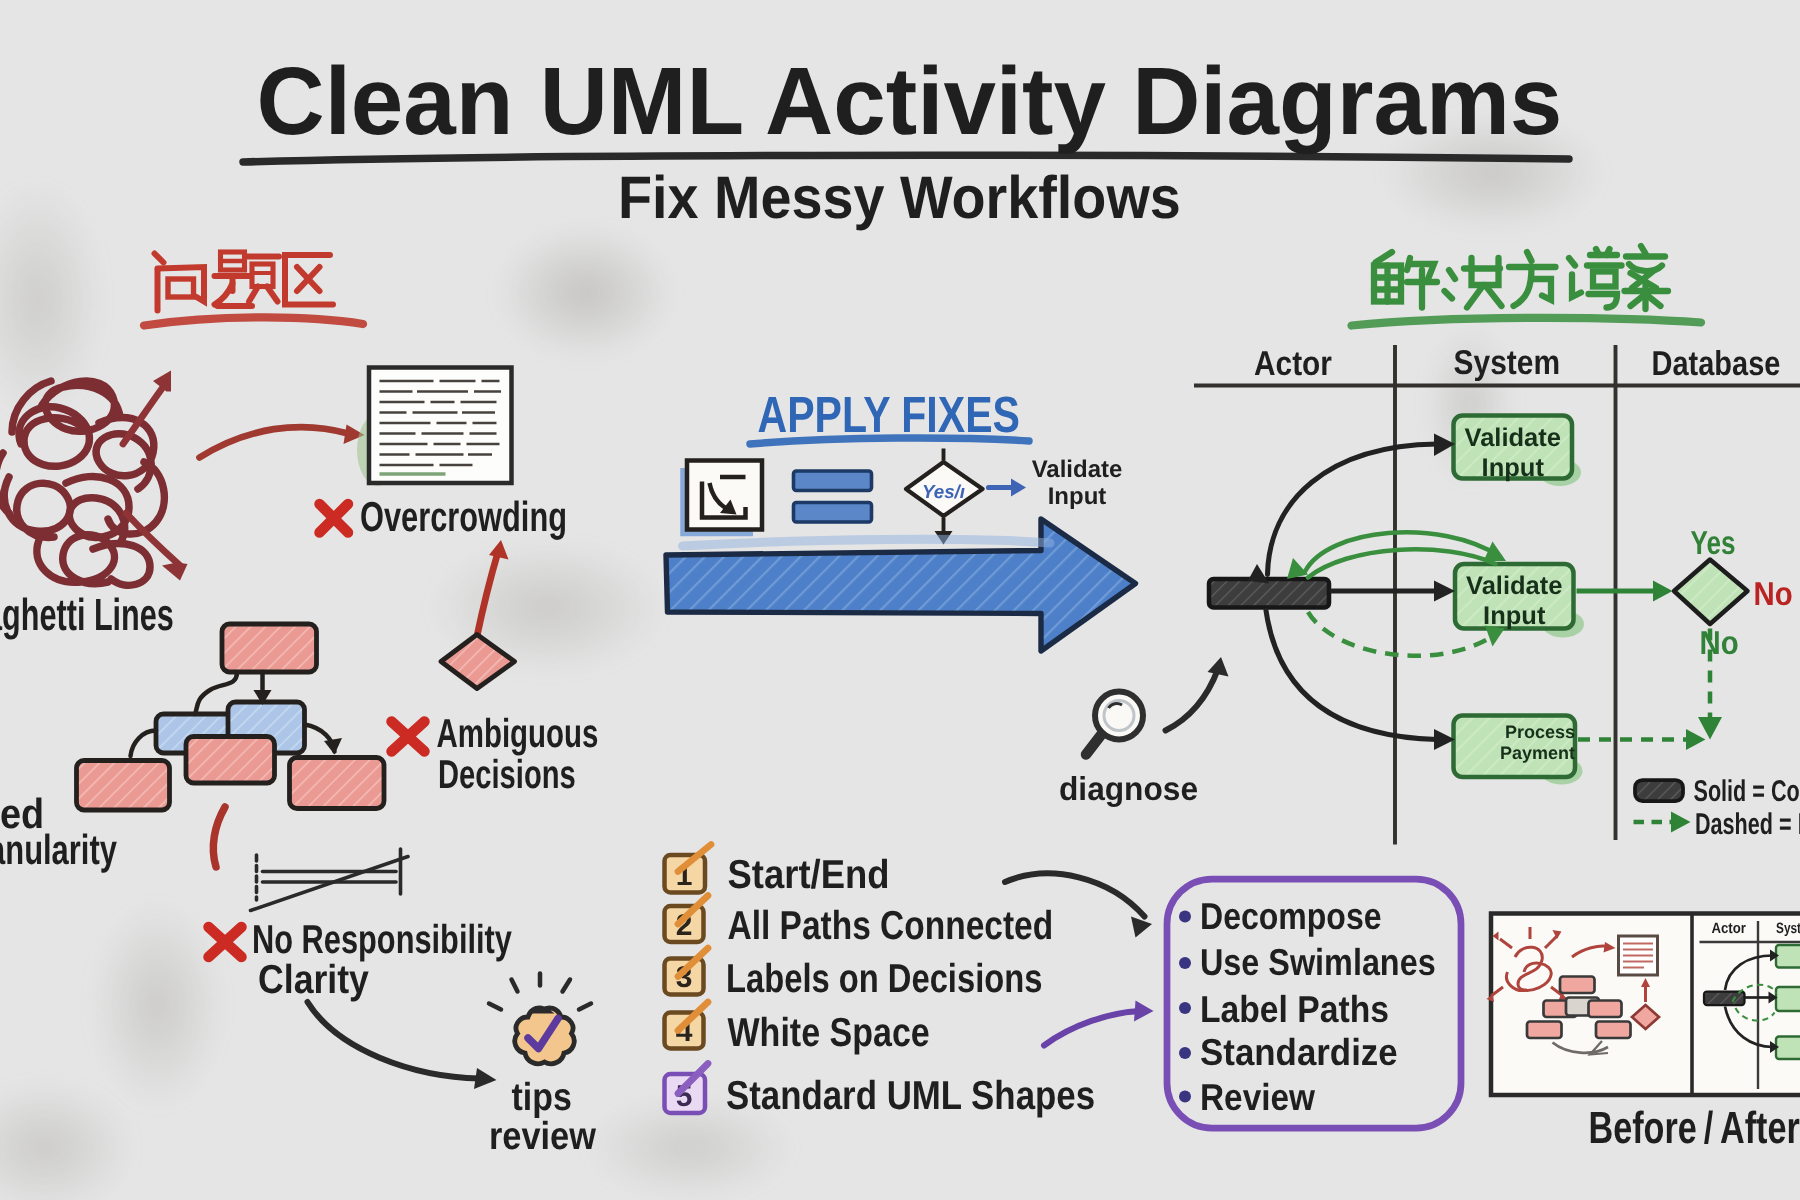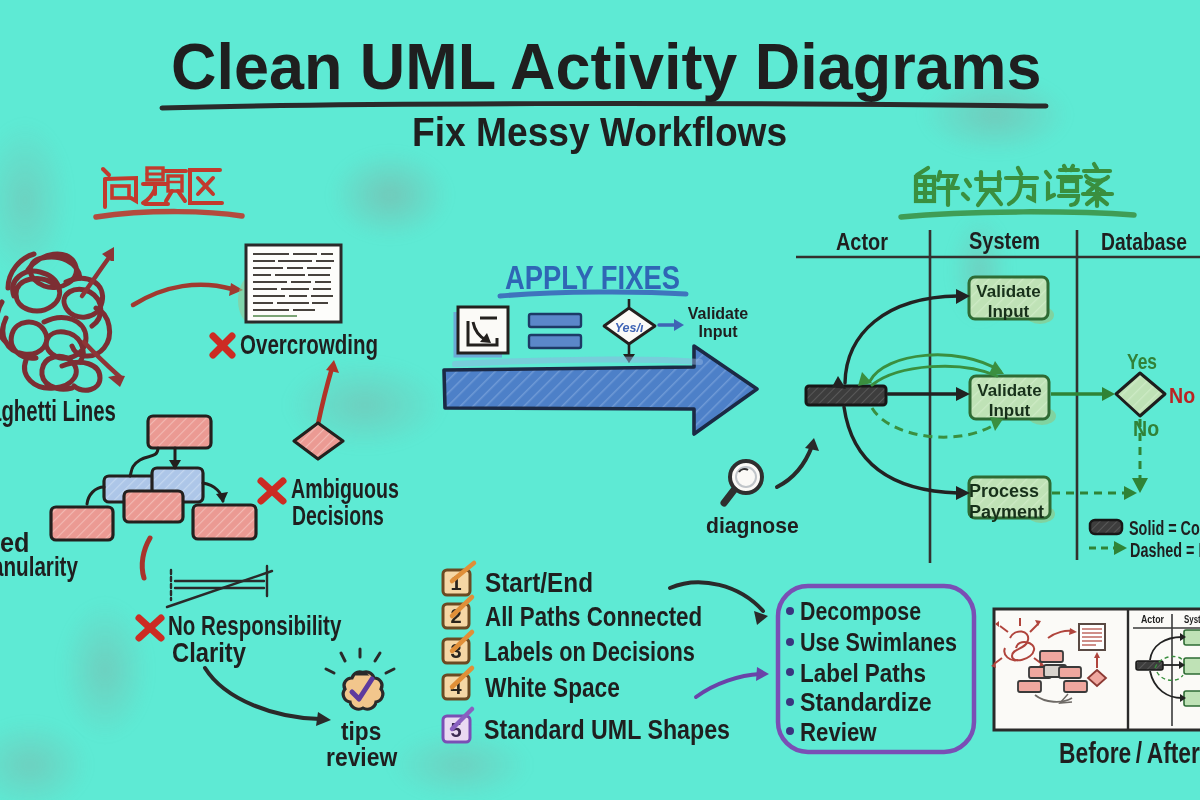--- a/index.html
+++ b/index.html
@@ -1,16 +1,16 @@
 <!DOCTYPE html>
 <html><head>
 <meta charset="utf-8">
 <style>
   html,body{margin:0;padding:0;}
-  #page{position:relative;width:1200px;height:800px;background:#5eead4;overflow:hidden;
+  #page{position:relative;width:1200px;height:800px;background:#e5e5e5;overflow:hidden;
         font-family:"Liberation Sans", sans-serif;}
   .t{position:absolute;white-space:nowrap;font-weight:bold;color:#1f1f1f;z-index:3;transform-origin:left top;}
   .smudge{position:absolute;border-radius:50%;filter:blur(6px);}
   svg{position:absolute;left:0;top:0;z-index:2;}
 </style>
 </head>
 <body>
 <div id="page">
 
   <div class="smudge" style="left:330px;top:150px;width:120px;height:90px;background:radial-gradient(ellipse, rgba(148,146,142,0.38), rgba(150,148,145,0) 70%);"></div>
@@ -51,21 +51,21 @@
   <div class="t" style="left:800px;top:659px;font-size:25px;transform:scaleX(0.898);">Label Paths</div>
   <div class="t" style="left:800px;top:688px;font-size:25px;transform:scaleX(0.93);">Standardize</div>
   <div class="t" style="left:800px;top:718px;font-size:25px;transform:scaleX(0.89);">Review</div>
 
   <div class="t" style="left:836px;top:229px;font-size:23px;transform:scaleX(0.865);">Actor</div>
   <div class="t" style="left:969px;top:228px;font-size:23px;transform:scaleX(0.868);">System</div>
   <div class="t" style="left:1101px;top:229px;font-size:23px;transform:scaleX(0.84);">Database</div>
 
   <div class="t" style="left:969px;top:282px;width:79px;font-size:17px;text-align:center;color:#17301a;">Validate<br>Input</div>
   <div class="t" style="left:970px;top:381px;width:79px;font-size:17px;text-align:center;color:#17301a;">Validate<br>Input</div>
-  <div class="t" style="left:969px;top:481px;width:81px;font-size:18px;text-align:left;color:#17301a;">Process<br>Payment</div>
+  <div class="t" style="left:969px;top:481px;width:81px;font-size:12px;text-align:right;color:#17301a;">Process<br>Payment</div>
 
   <div class="t" style="left:1127px;top:349px;font-size:22px;color:#318238;transform:scaleX(0.79);">Yes</div>
   <div class="t" style="left:1169px;top:383px;font-size:22px;color:#bb2323;transform:scaleX(0.89);">No</div>
   <div class="t" style="left:1133px;top:416px;font-size:22px;color:#318238;transform:scaleX(0.89);">No</div>
 
   <div class="t" style="left:1129px;top:517px;font-size:20px;transform:scaleX(0.72);">Solid = Con</div>
   <div class="t" style="left:1130px;top:539px;font-size:20px;transform:scaleX(0.72);">Dashed = Dat</div>
 
   <div class="t" style="left:1059px;top:736px;font-size:30px;transform:scaleX(0.76);">Before / After</div>
 

